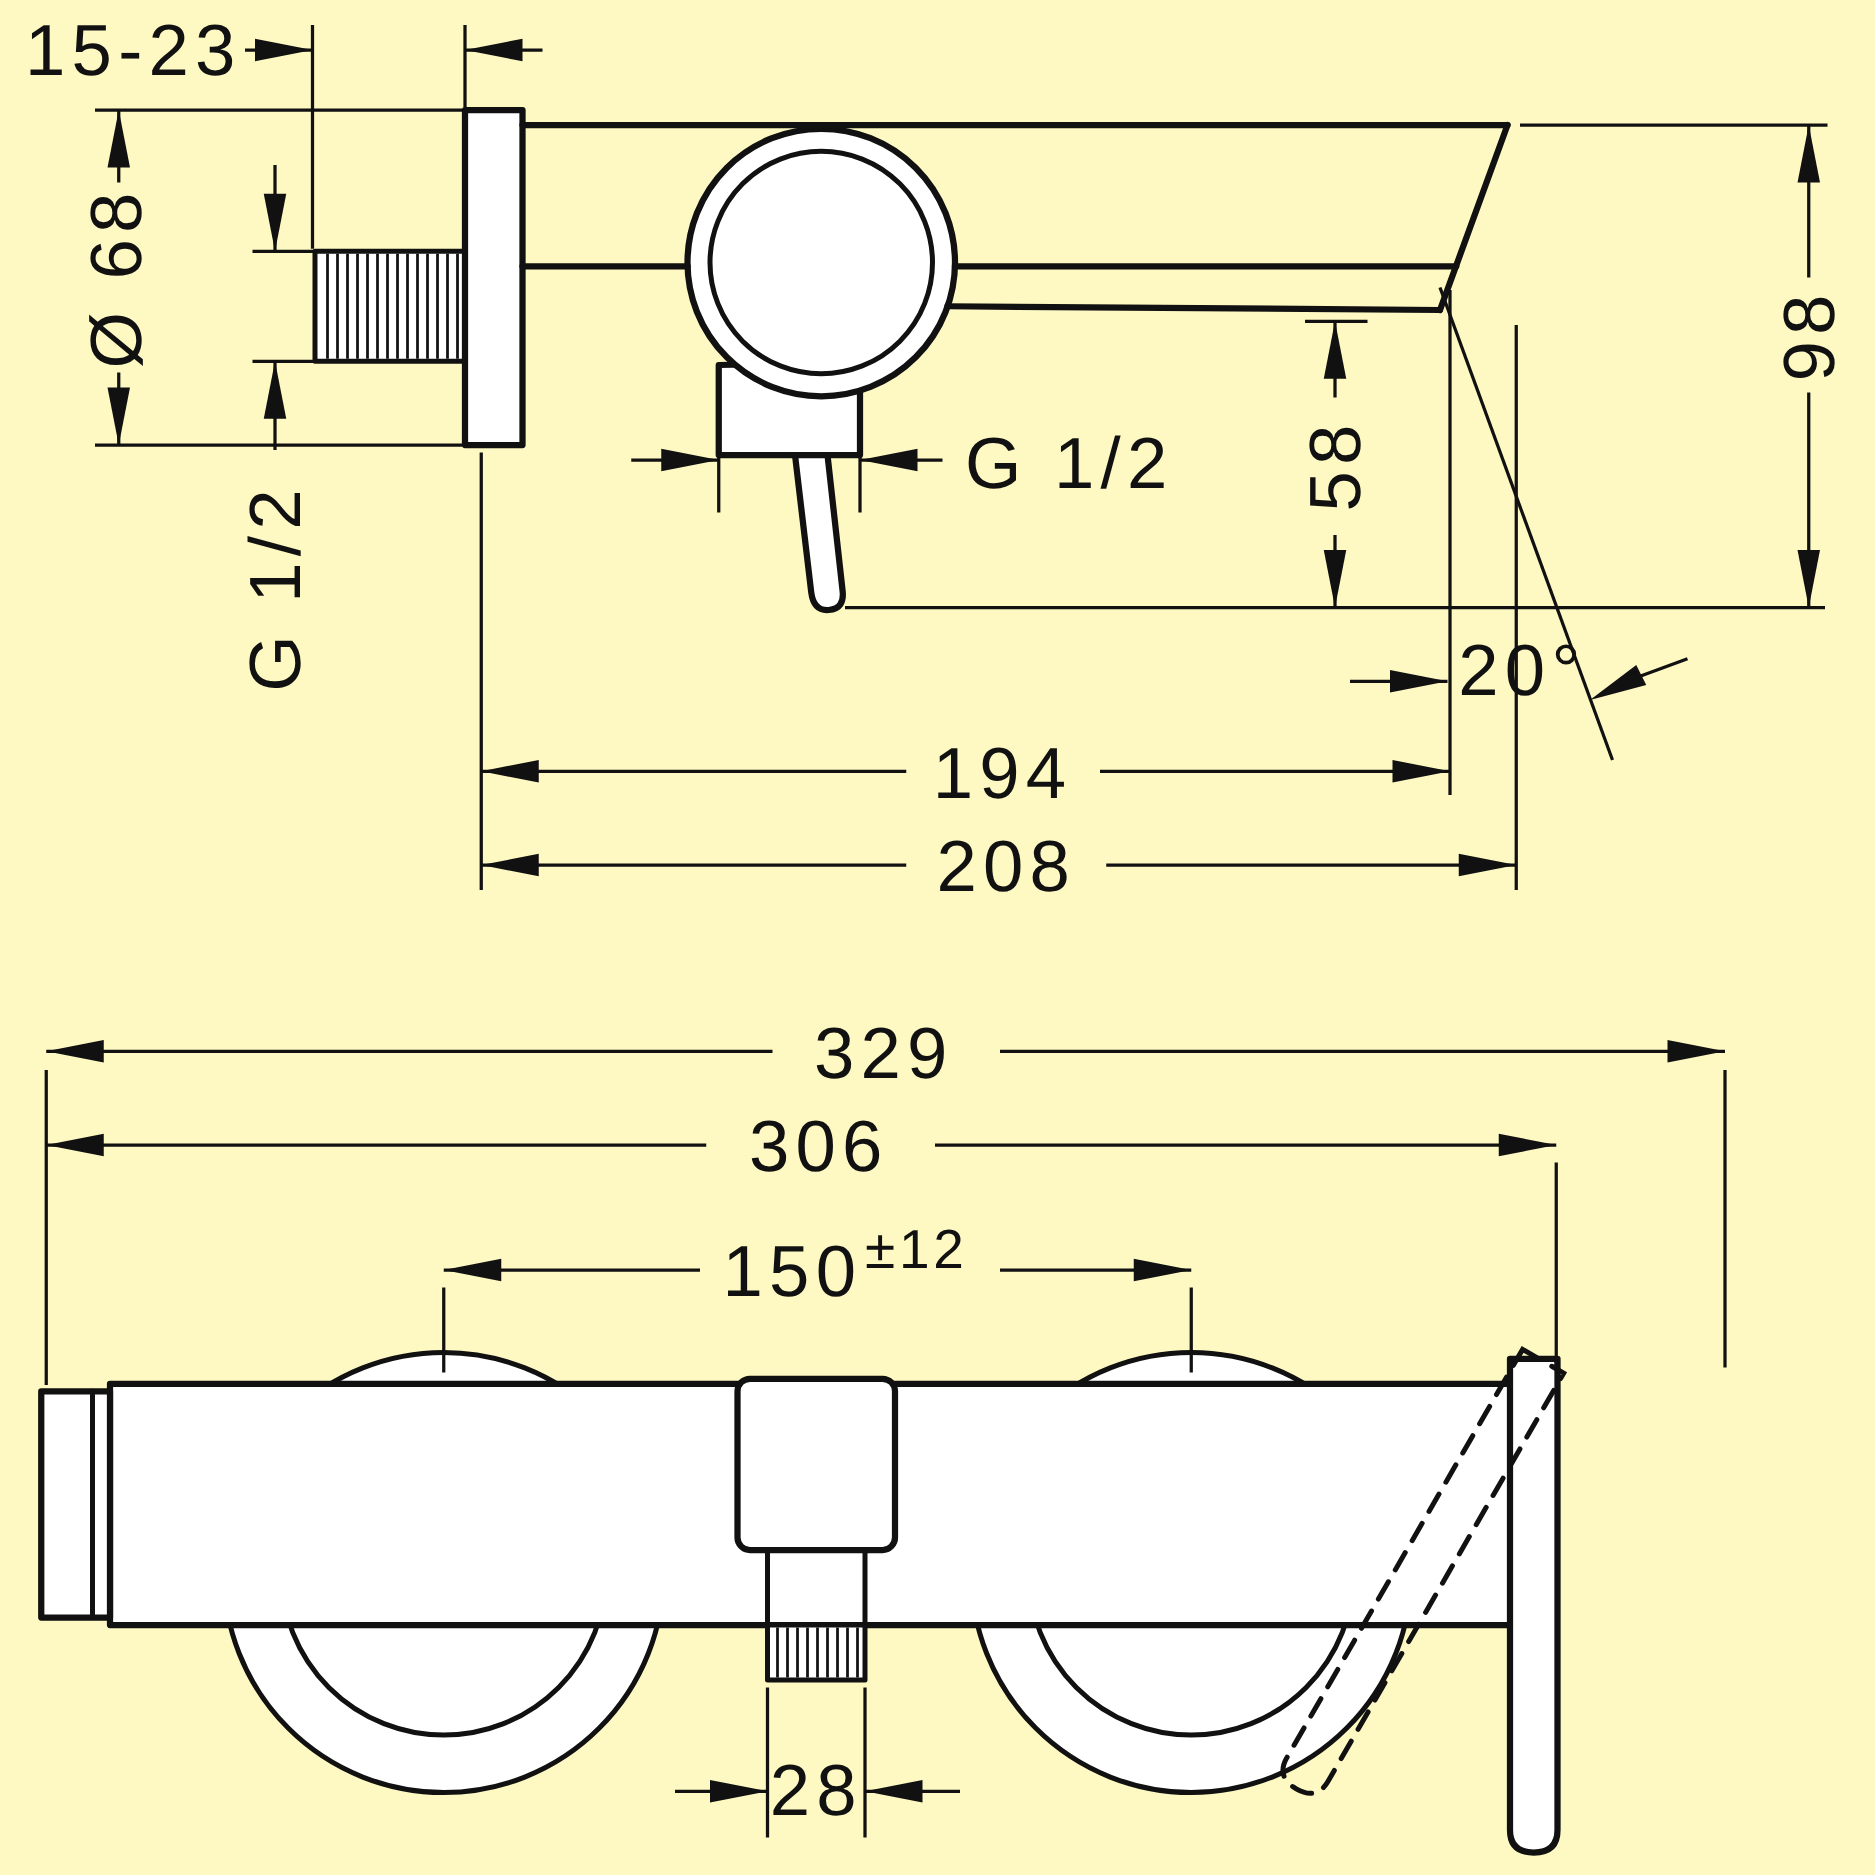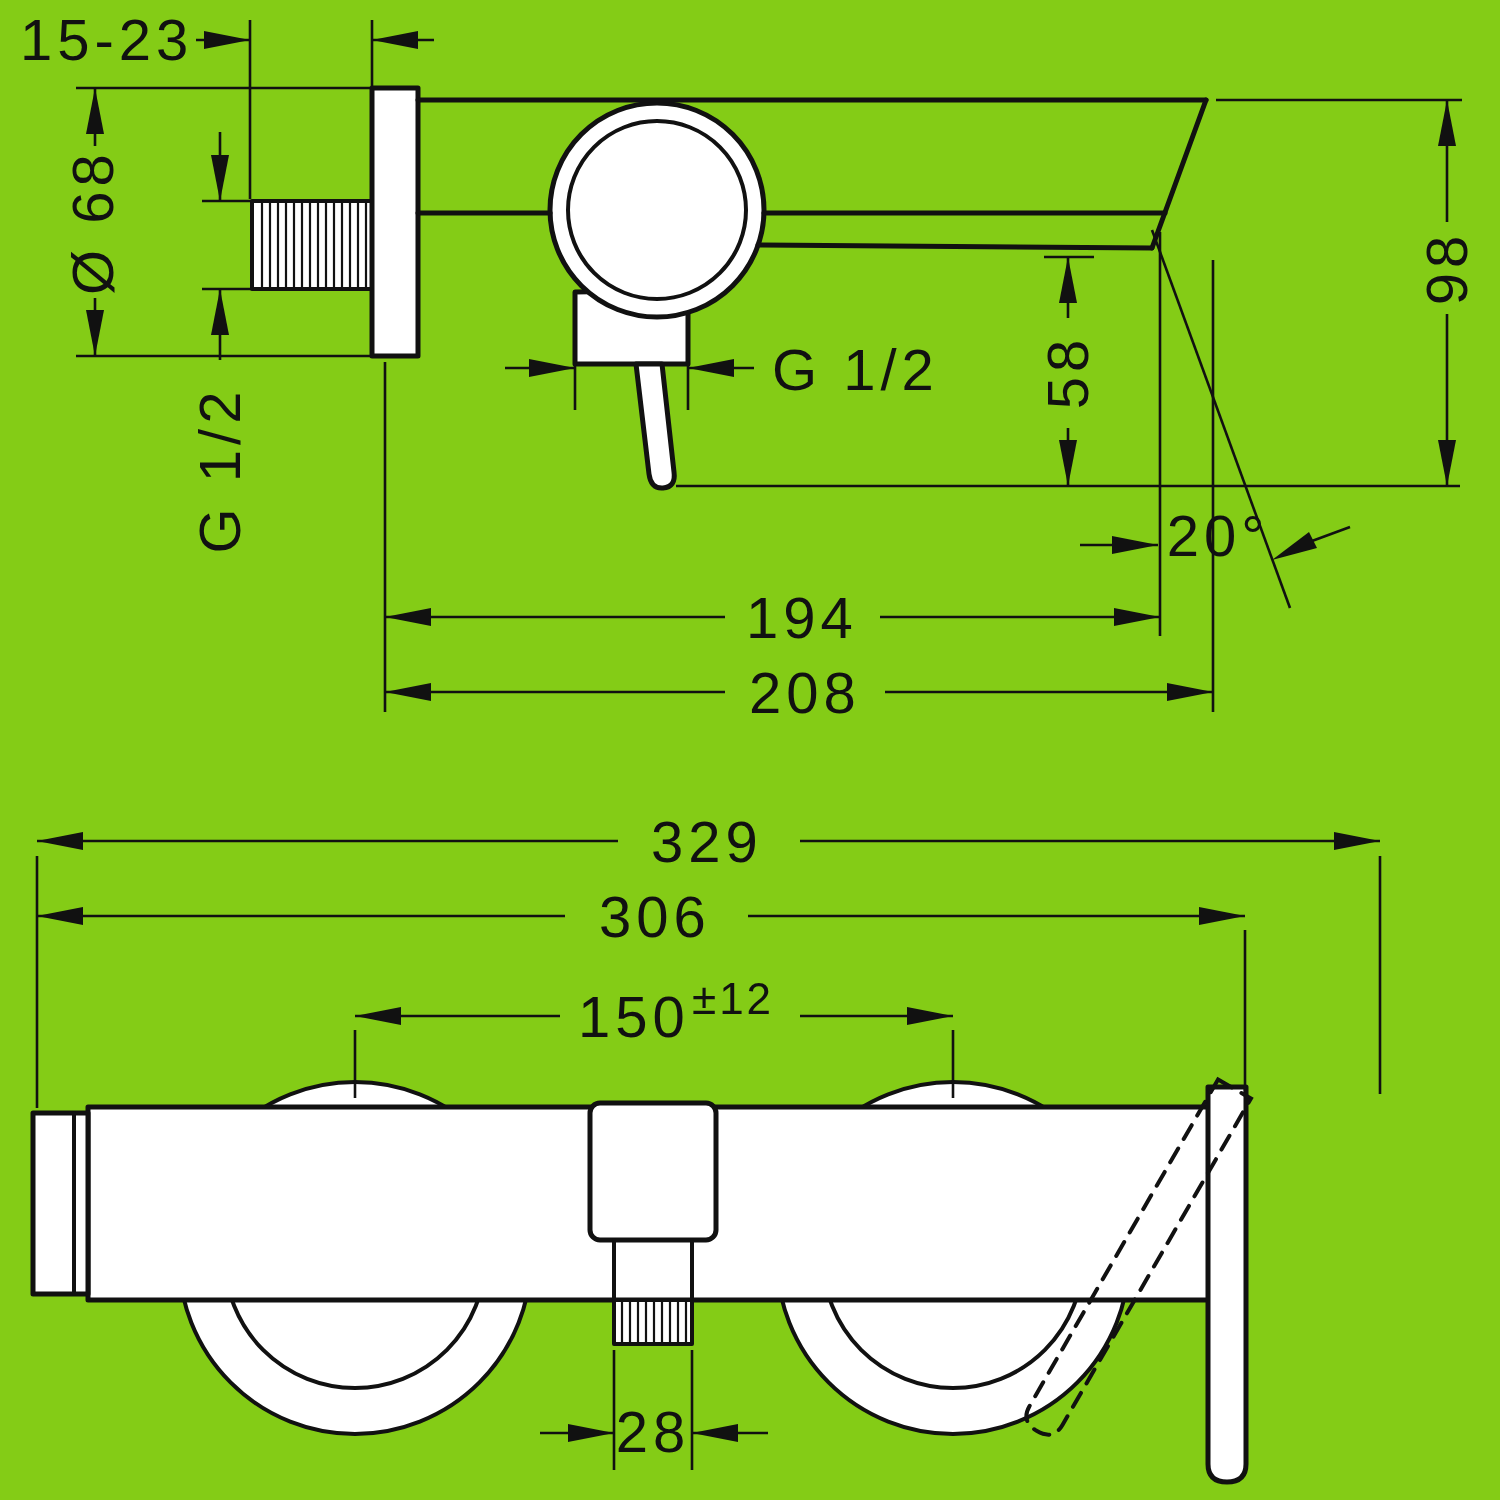--- a/index.html
+++ b/index.html
@@ -1,16 +1,16 @@
 <!DOCTYPE html>
 <html><head>
 <meta charset="utf-8">
 <style>
   html,body{margin:0;padding:0;background:#fff;}
-  .stage{width:1500px;height:1500px;background:#84cc16;font-family:"Liberation Sans",sans-serif;position:relative;overflow:hidden;}
+  .stage{width:1500px;height:1500px;background:#fef9c3;font-family:"Liberation Sans",sans-serif;position:relative;overflow:hidden;}
   svg{display:block;}
   .ow{fill:#fff;stroke:#111;stroke-width:5;stroke-linejoin:round;}
   .ow4{fill:#fff;stroke:#111;stroke-width:4;stroke-linejoin:round;}
   .ol{fill:none;stroke:#111;stroke-width:5;stroke-linecap:round;stroke-linejoin:round;}
   .ol4{fill:none;stroke:#111;stroke-width:4;stroke-linecap:round;}
   .dl{fill:none;stroke:#111;stroke-width:2.6;}
   .ht{fill:none;stroke:#111;stroke-width:2.2;}
   .ah{fill:#111;stroke:none;}
   .dt{font-size:58px;fill:#111;letter-spacing:5px;}
   .dts{font-size:44px;fill:#111;letter-spacing:3px;}

